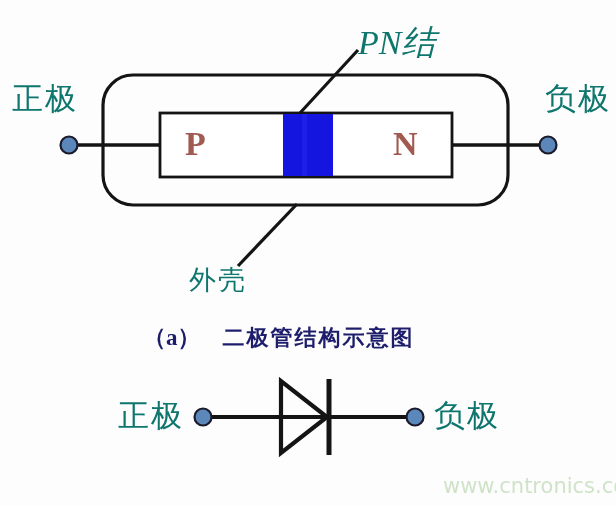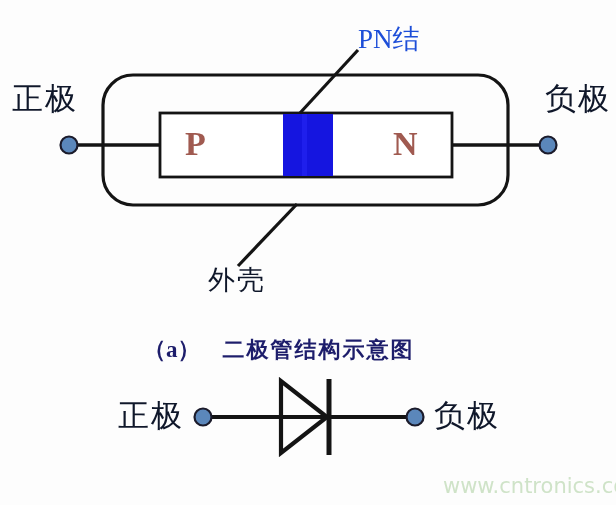--- a/index.html
+++ b/index.html
@@ -24,40 +24,40 @@
     position: absolute;
     top: 0;
     left: 0;
     width: 616px;
     height: 505px;
     display: block;
   }
   .cn-label {
     position: absolute;
     font-family: "DejaVu Sans", "Liberation Sans", sans-serif;
-    color: #0f172a;
+    color: #0f766e;
     white-space: nowrap;
     line-height: 1;
   }
   .cn-big {
     font-size: 31px;
     letter-spacing: 2px;
   }
   .cn-mid {
     font-size: 27px;
     letter-spacing: 2px;
-    margin-left: 19px;
   }
   .pn-label {
     position: absolute;
     font-family: "Liberation Serif", "DejaVu Serif", serif;
-    font-size: 27px;
-    color: #1d4ed8;
+    font-size: 34px;
+    color: #0f766e;
     white-space: nowrap;
     line-height: 1;
+    font-style: italic;
   }
   .caption {
     position: absolute;
     color: #1d1d6b;
     font-family: "DejaVu Sans", "Liberation Sans", sans-serif;
     font-size: 22px;
     font-weight: bold;
     white-space: nowrap;
     line-height: 1;
   }
@@ -136,21 +136,21 @@
   <div class="cn-label cn-big" style="left:545px; top:83px;">负极</div>
 
   <div class="pn-label" style="left:358px; top:26px;">PN结</div>
 
   <div class="cn-label cn-mid" style="left:189px; top:266px;">外壳</div>
 
   <div class="region-letter" style="left:185px; top:127px;">P</div>
 
   <div class="region-letter" style="left:393px; top:127px;">N</div>
 
-  <div class="caption" style="left:143px; top:338px;">
+  <div class="caption" style="left:143px; top:326px;">
     <span class="tag">（a）</span><span class="cap-text">二极管结构示意图</span>
   </div>
 
   <div class="cn-label cn-big" style="left:118px; top:400px;">正极</div>
 
   <div class="cn-label cn-big" style="left:434px; top:400px;">负极</div>
 
 
   <div class="watermark" style="left:443px; top:476px;">www.cntronics.com</div>
 

